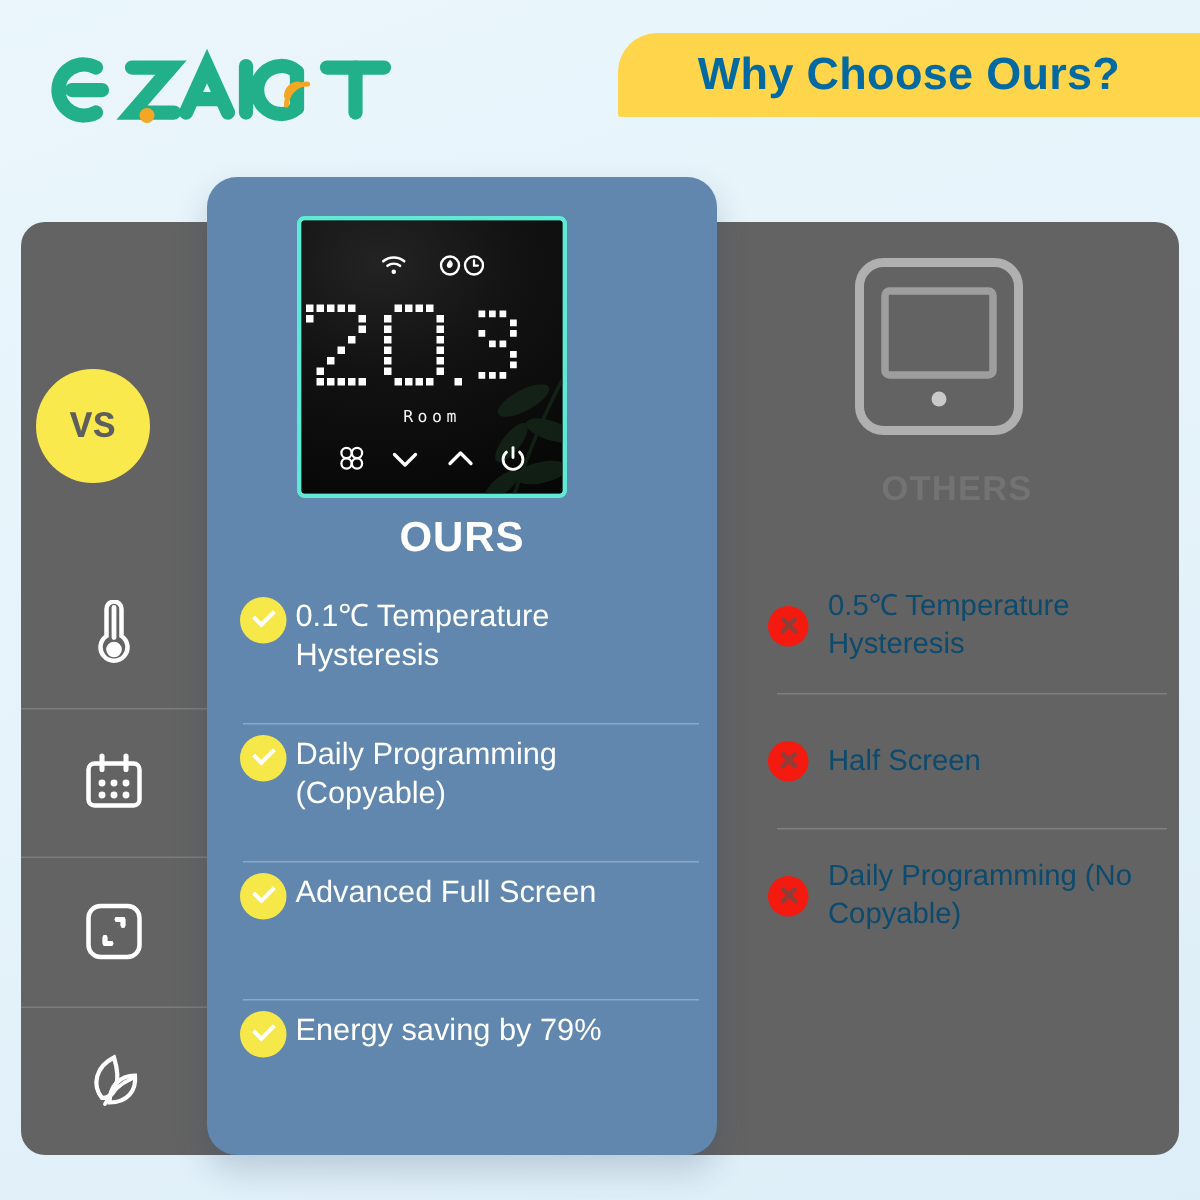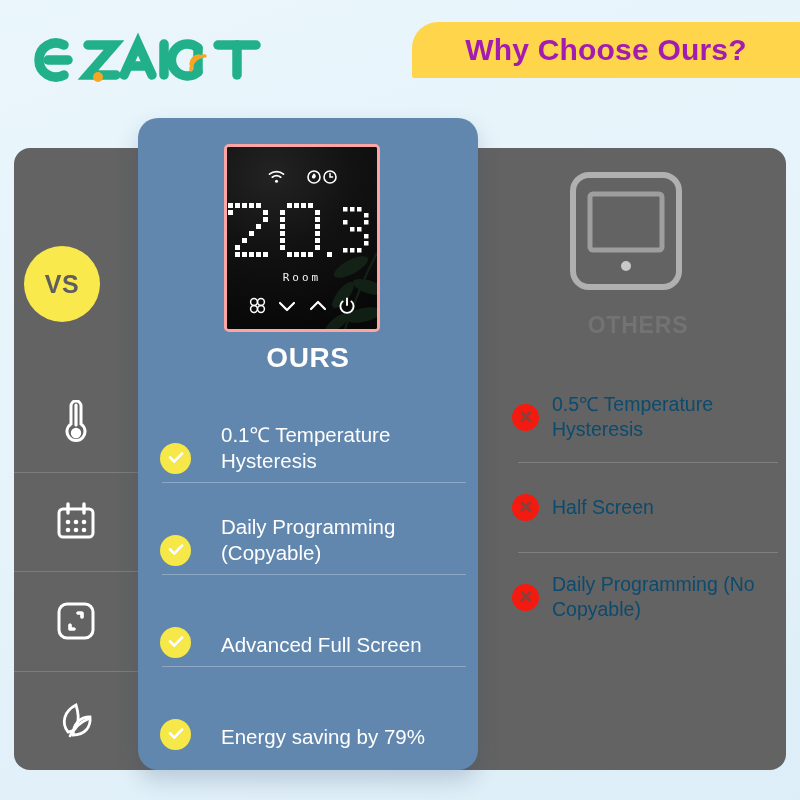--- a/index.html
+++ b/index.html
@@ -13,31 +13,31 @@
     background:linear-gradient(160deg,#eaf6fc 0%,#e6f3fa 45%,#ddeef8 100%);
   }
 
   
   .logo{ position:absolute; left:28px; top:28px; width:240px; height:62px; }
   .banner{
     position:absolute; left:412px; top:22px; right:0; height:56px;
     background:#ffd54b; border-top-left-radius:26px; border-bottom-left-radius:2px;
     display:flex; align-items:center; justify-content:center;
   }
-  .banner-text{ font-size:30px; font-weight:bold; color:#a21caf; letter-spacing:.2px; }
+  .banner-text{ font-size:30px; font-weight:bold; color:#0369a1; letter-spacing:.2px; }
 
   
   .panel{
     position:absolute; left:14px; top:148px; width:772px; height:622px;
     background:#636363; border-radius:16px;
   }
   .vs-badge{
     position:absolute; left:24px; top:246px; width:76px; height:76px;
     border-radius:50%; background:#fae94d;
-    display:flex; align-items:center; justify-content:center;
+    display:flex; align-items:center; justify-content:center;font-family:Liberation Mono, monospace;
   }
   .vs-badge span{ font-size:25px; font-weight:bold; color:#5e5e5e; letter-spacing:.5px; }
 
   .side-icons{
     position:absolute; left:14px; top:372px; width:124px; height:398px;
   }
   .side-icon-cell{
     height:99.5px; display:flex; align-items:center; justify-content:center;
     position:relative;
   }
@@ -80,22 +80,22 @@
   .x-badge::before{ transform:translate(-50%,-50%) rotate(45deg); }
   .x-badge::after{ transform:translate(-50%,-50%) rotate(-45deg); }
 
   
   .ours-card{
     position:absolute; left:138px; top:118px; width:340px; height:652px;
     background:#6187ae; border-radius:20px;
     box-shadow:0 10px 22px rgba(40,70,100,.22);
   }
   .device{
-    position:absolute; left:86px; top:26px; width:156px; height:188px;
-    background:#0b0b0b; border:3px solid #fca5a5; border-radius:5px;
+    position:absolute; left:60px; top:26px; width:180px; height:188px;
+    background:#0b0b0b; border:3px solid #5eead4; border-radius:5px;
     overflow:hidden;
   }
   .device-glass{
     position:absolute; inset:0;
     background:radial-gradient(120% 90% at 30% 15%, #232323 0%, #121212 45%, #070707 100%);
   }
   .leaf-deco{
     position:absolute; right:-6px; bottom:-10px; width:86px; height:96px;
     opacity:.5;
   }
@@ -114,21 +114,21 @@
     display:flex; align-items:center; justify-content:space-around;
     padding:0 16px;
   }
 
   .ours-title{
     position:absolute; left:0; top:224px; width:340px; text-align:center;
     font-size:28px; font-weight:bold; color:#ffffff; letter-spacing:.6px;
   }
   .ours-list{ position:absolute; left:22px; top:272px; width:300px; }
   .u-row{
-    display:flex; align-items:flex-end; gap:30px; min-height:92px;
+    display:flex; align-items:flex-start; gap:6px; min-height:92px;
     padding:8px 6px 8px 0; position:relative;
   }
   .u-row + .u-row::before{
     content:""; position:absolute; left:2px; right:-6px; top:0; height:1px;
     background:rgba(255,255,255,.28);
   }
   .u-text{ font-size:20.5px; line-height:1.28; color:#ffffff; }
   .check-badge{
     flex:0 0 auto; width:31px; height:31px; border-radius:50%;
     background:#f7e84a; position:relative;

